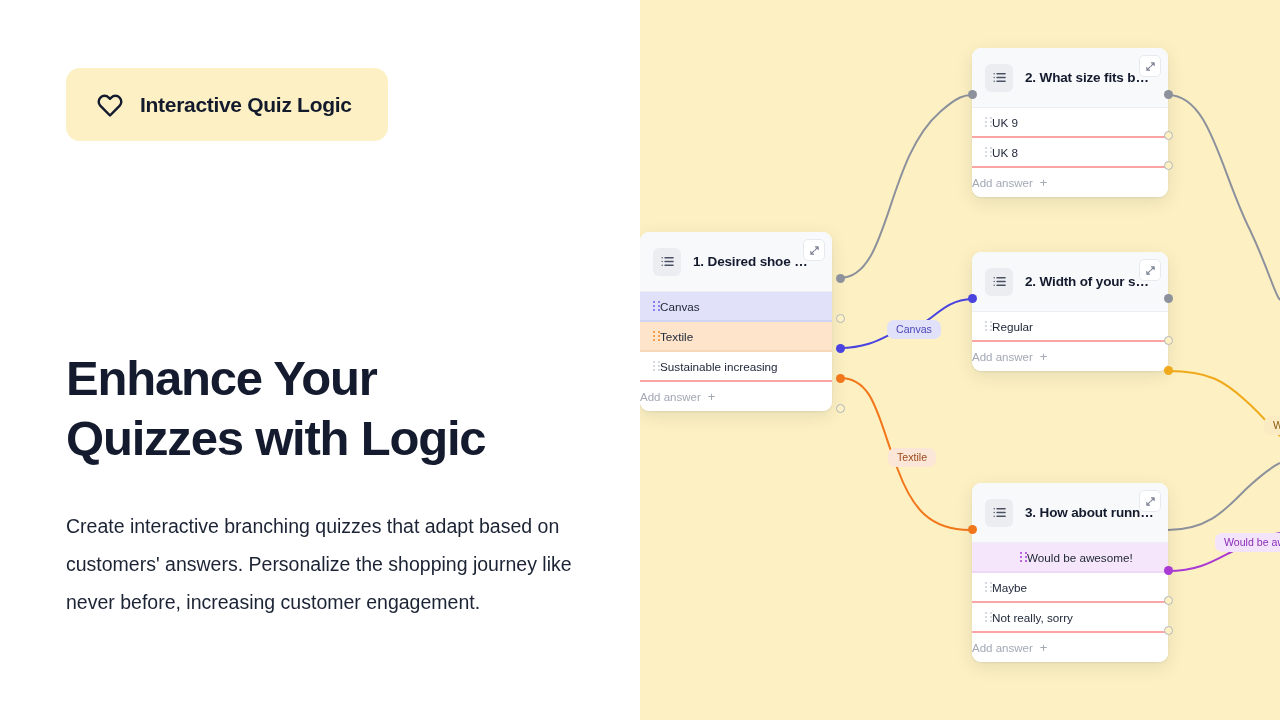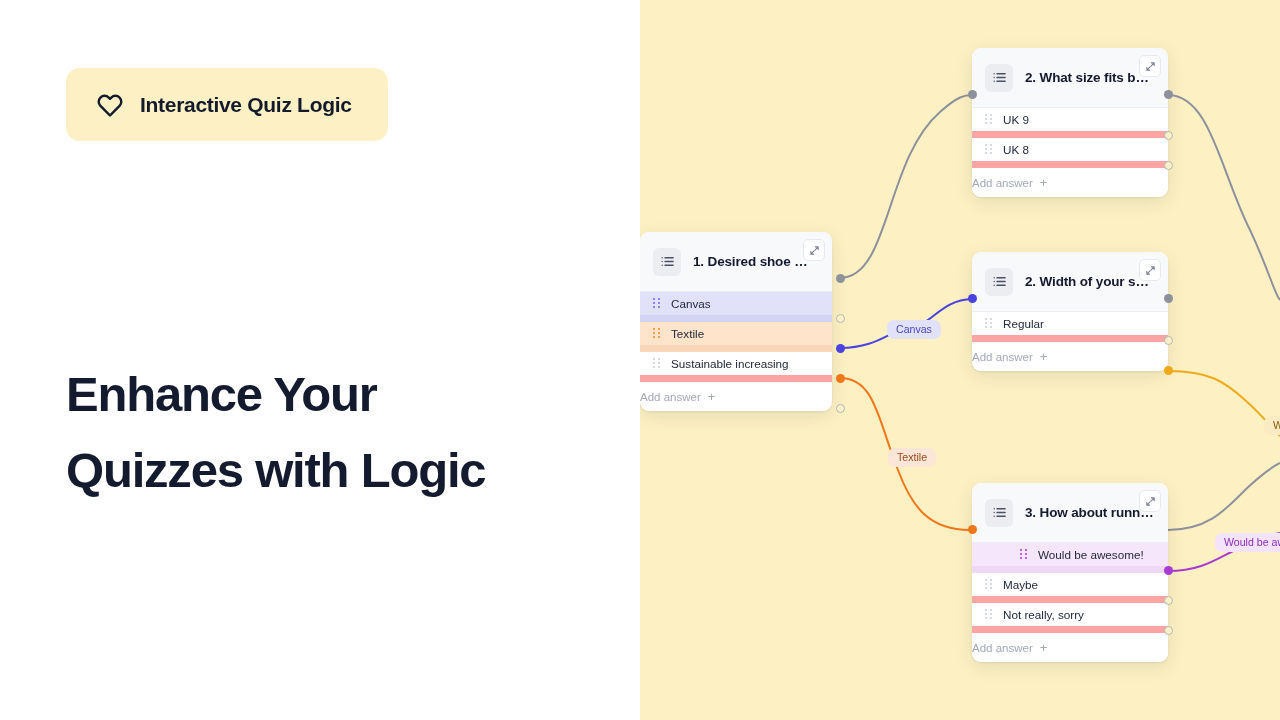--- a/index.html
+++ b/index.html
@@ -31,21 +31,21 @@
     font-size: 21px; font-weight: bold; letter-spacing: -0.3px;
     color: #121A2B; white-space: nowrap;
   }
 
   .headline {
     position: absolute; left: 66px; top: 348px;
     width: 560px;
     font-size: 49px; line-height: 60px; font-weight: bold;
     letter-spacing: -1.2px; color: #141B2E;
   }
-  .headline .line { display: block; margin-top: 16px; }
+  .headline .line { display: block; }
 
   .subcopy {
     position: absolute; left: 66px; top: 507px;
     width: 545px;
     font-size: 19.5px; line-height: 38px; font-weight: normal;
     color: #1B2334;
   }
 
   
   .canvas {
@@ -84,23 +84,23 @@
     overflow: hidden; text-overflow: ellipsis;
   }
   .expand-btn {
     position: absolute; right: 7px; top: 7px;
     width: 22px; height: 22px;
     background: #ffffff; border: 1px solid #E7E9EE; border-radius: 5px;
     display: flex; align-items: center; justify-content: center;
     color: #7A8091;
   }
   .answer {
-    display: flex; align-items: center; gap: 11px;
+    display: flex; align-items: center; 
     padding: 0 13px; height: 30px;
-    border-bottom: 7px solid #fca5a5;
+    border-bottom: 2px solid #fca5a5;
     background: #ffffff;
   }
   .answer-label { font-size: 11.7px; color: #222A3B; white-space: nowrap; }
   .grip {
     width: 7px; height: 11px; flex: 0 0 7px;
     display: grid; grid-template-columns: 2px 2px; grid-template-rows: 2px 2px 2px;
     gap: 2px 3px;
   }
   .grip i { display: block; width: 2px; height: 2px; border-radius: 50%; background: #C9CDD6; }
   .add-row {
@@ -157,20 +157,21 @@
         </svg>
       </span>
       <span class="pill-label">Interactive Quiz Logic</span>
     </div>
 
     <h1 class="headline">
       <span class="line">Enhance Your</span>
       <span class="line">Quizzes with Logic</span>
     </h1>
 
+    <p class="subcopy">Create interactive branching quizzes that adapt based on customers' answers. Personalize the shopping journey like never before, increasing customer engagement.</p>
   </div>
 
   <div class="canvas">
 
     <svg class="edges" viewBox="0 0 640 720" fill="none">
 
       <path d="M200 278 C 250 278, 245 160, 300 112 C 318 96, 325 95, 332 95" stroke="#8D919C" stroke-width="2" fill="none"></path>
 
       <path d="M200 348 C 238 348, 250 330, 268 328 C 292 326, 300 300, 332 299" stroke="#4A43E0" stroke-width="2" fill="none"></path>
 

